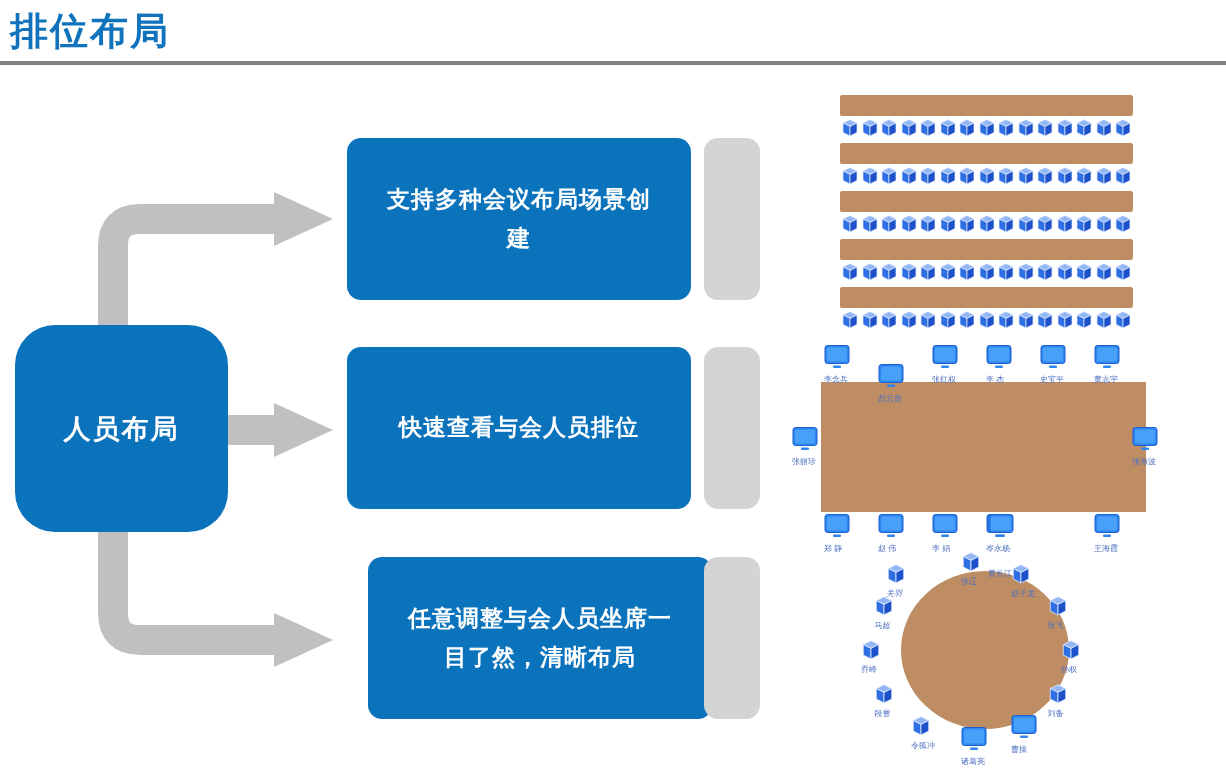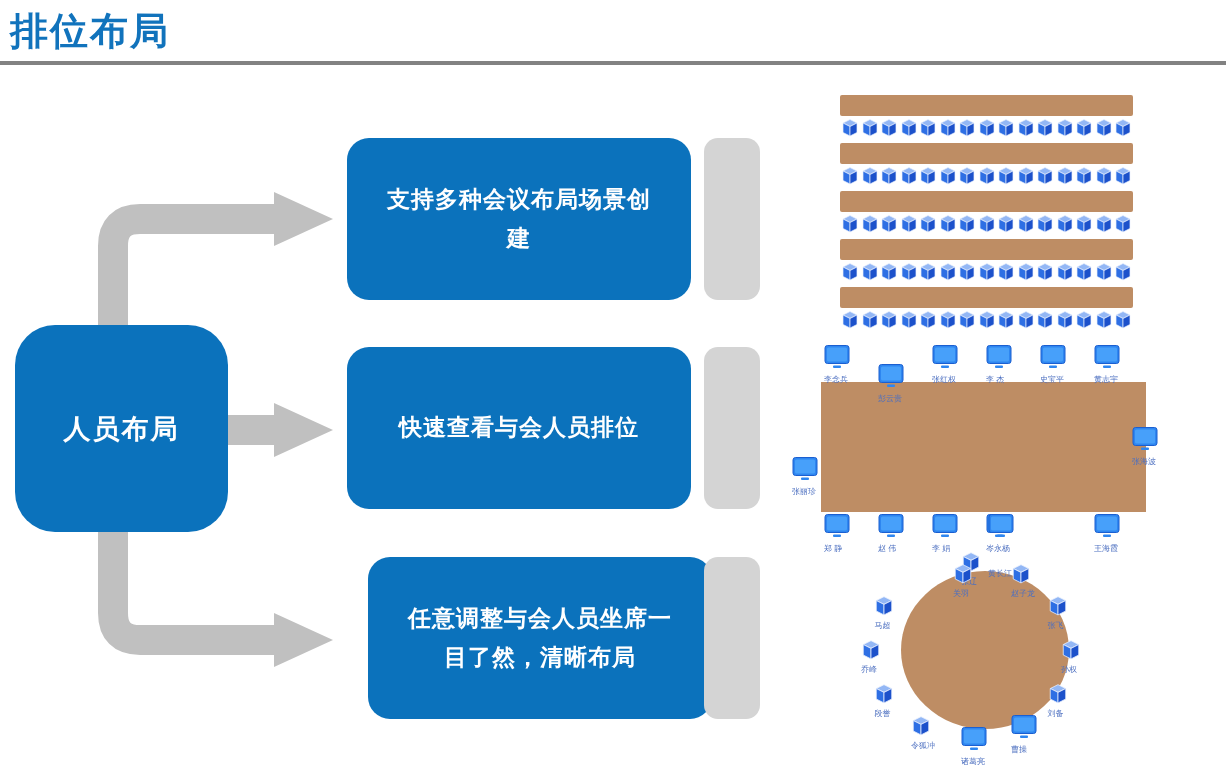--- a/index.html
+++ b/index.html
@@ -32,21 +32,21 @@
     position:absolute;left:15px;top:325px;width:213px;height:207px;
     background:var(--accent);border-radius:40px;z-index:2;
     display:flex;align-items:center;justify-content:center;
   }
   .source-box span{
     color:#fff;font-size:27px;font-weight:bold;letter-spacing:2px;
   }
 
   .feature-box{
     position:absolute;left:347px;width:344px;height:162px;
-    background:var(--accent);border-radius:22px;z-index:2;
+    background:var(--accent);border-radius:14px;z-index:2;
     display:flex;align-items:center;justify-content:center;
     text-align:center;
   }
   .feature-box span{
     color:#fff;font-size:23px;font-weight:bold;line-height:1.7;
     padding:0 36px;letter-spacing:1px;
   }
   #feature-1{top:138px;}
   #feature-2{top:347px;}
   #feature-3{top:557px;margin-left:21px;}
@@ -614,21 +614,21 @@
         <div class="nm">黄长江</div>
       </div>
       <div class="seat" style="left: 1094px; top: 514px;">
         <span><svg width="26" height="25" viewBox="0 0 26 25" aria-hidden="true">
             <rect x="1" y="0.5" width="24" height="18" rx="2.5" fill="#2e86f0" stroke="#1b5fd0"></rect>
             <rect x="3" y="2.5" width="20" height="14" rx="1.5" fill="#47a0fa"></rect>
             <rect x="9" y="20.5" width="8" height="2.5" rx="1" fill="#2e86f0"></rect>
           </svg></span>
         <div class="nm">王海霞</div>
       </div>
-      <div class="seat" style="left: 792px; top: 427px; margin-top: 30px;">
+      <div class="seat" style="left: 792px; top: 427px;">
         <span><svg width="26" height="25" viewBox="0 0 26 25" aria-hidden="true">
             <rect x="1" y="0.5" width="24" height="18" rx="2.5" fill="#2e86f0" stroke="#1b5fd0"></rect>
             <rect x="3" y="2.5" width="20" height="14" rx="1.5" fill="#47a0fa"></rect>
             <rect x="9" y="20.5" width="8" height="2.5" rx="1" fill="#2e86f0"></rect>
           </svg></span>
         <div class="nm">张丽珍</div>
       </div>
       <div class="seat" style="left: 1132px; top: 427px;">
         <span><svg width="26" height="25" viewBox="0 0 26 25" aria-hidden="true">
             <rect x="1" y="0.5" width="24" height="18" rx="2.5" fill="#2e86f0" stroke="#1b5fd0"></rect>
@@ -722,21 +722,21 @@
         <div class="nm">乔峰</div>
       </div>
       <div class="seat" style="left: 874.397px; top: 595px;">
         <span><svg width="20" height="21" viewBox="0 0 18 19" aria-hidden="true">
             <polygon points="2,5 9,1.5 16,5 9,8.5" fill="#93b7f5" stroke="#eaf1fe" stroke-width="0.7"></polygon>
             <polygon points="2,5 2,14.5 9,18 9,8.5" fill="#2e6fe4" stroke="#eaf1fe" stroke-width="0.7"></polygon>
             <polygon points="16,5 16,14.5 9,18 9,8.5" fill="#1c51cb" stroke="#eaf1fe" stroke-width="0.7"></polygon>
           </svg></span>
         <div class="nm">马超</div>
       </div>
-      <div class="seat" style="left: 953px; top: 562.79px;">
+      <div class="seat" style="left: 886px; top: 562.79px; font-style: italic;">
         <span><svg width="20" height="21" viewBox="0 0 18 19" aria-hidden="true">
             <polygon points="2,5 9,1.5 16,5 9,8.5" fill="#93b7f5" stroke="#eaf1fe" stroke-width="0.7"></polygon>
             <polygon points="2,5 2,14.5 9,18 9,8.5" fill="#2e6fe4" stroke="#eaf1fe" stroke-width="0.7"></polygon>
             <polygon points="16,5 16,14.5 9,18 9,8.5" fill="#1c51cb" stroke="#eaf1fe" stroke-width="0.7"></polygon>
           </svg></span>
         <div class="nm">关羽</div>
       </div>
     </div>
 
 </div>

